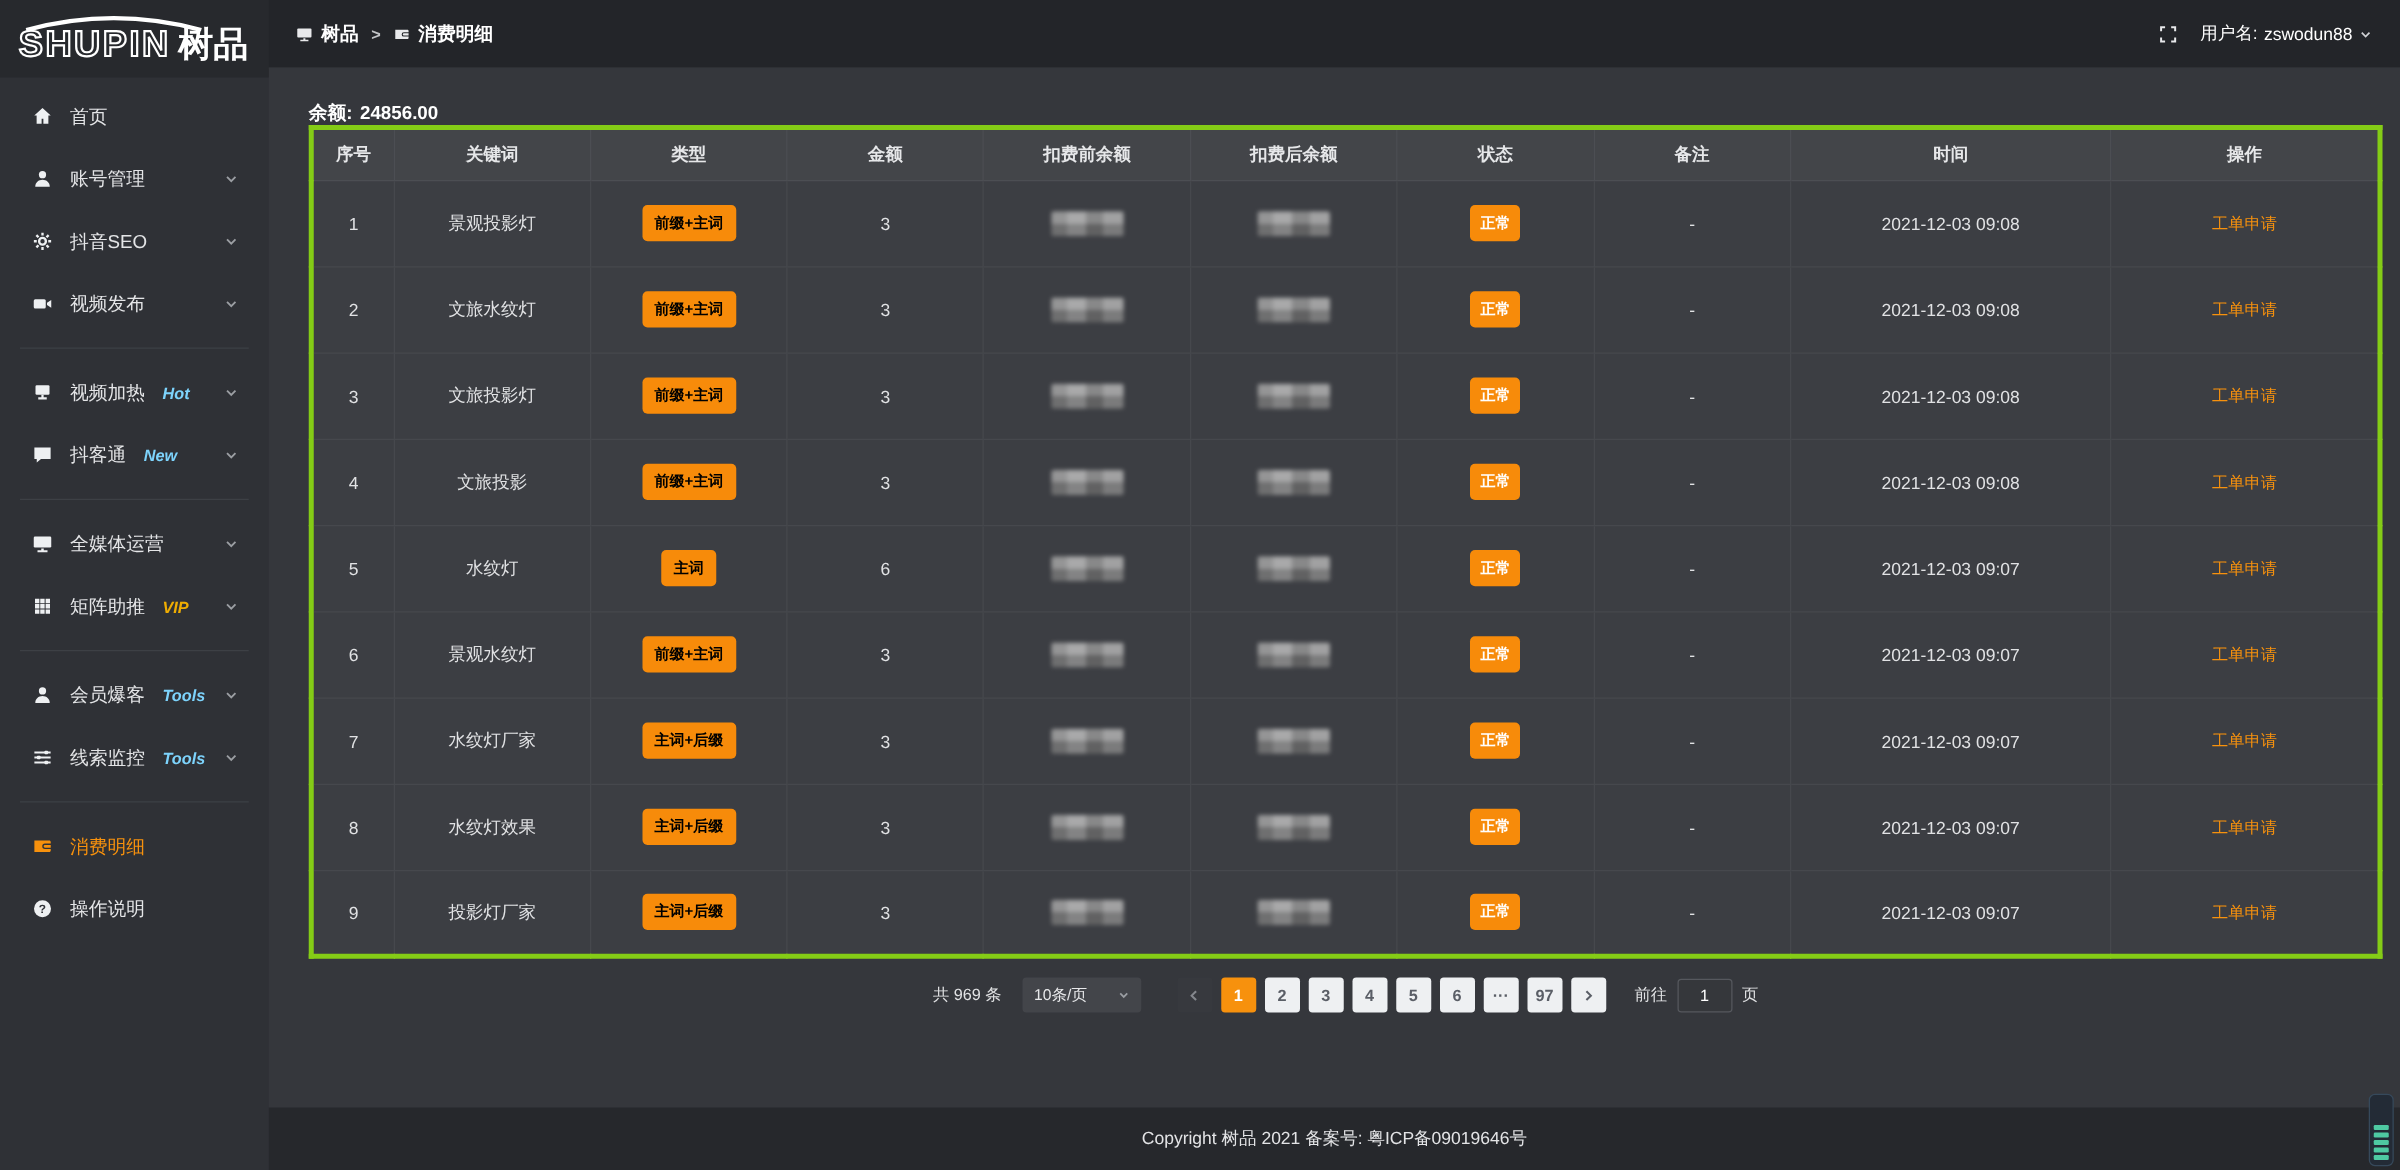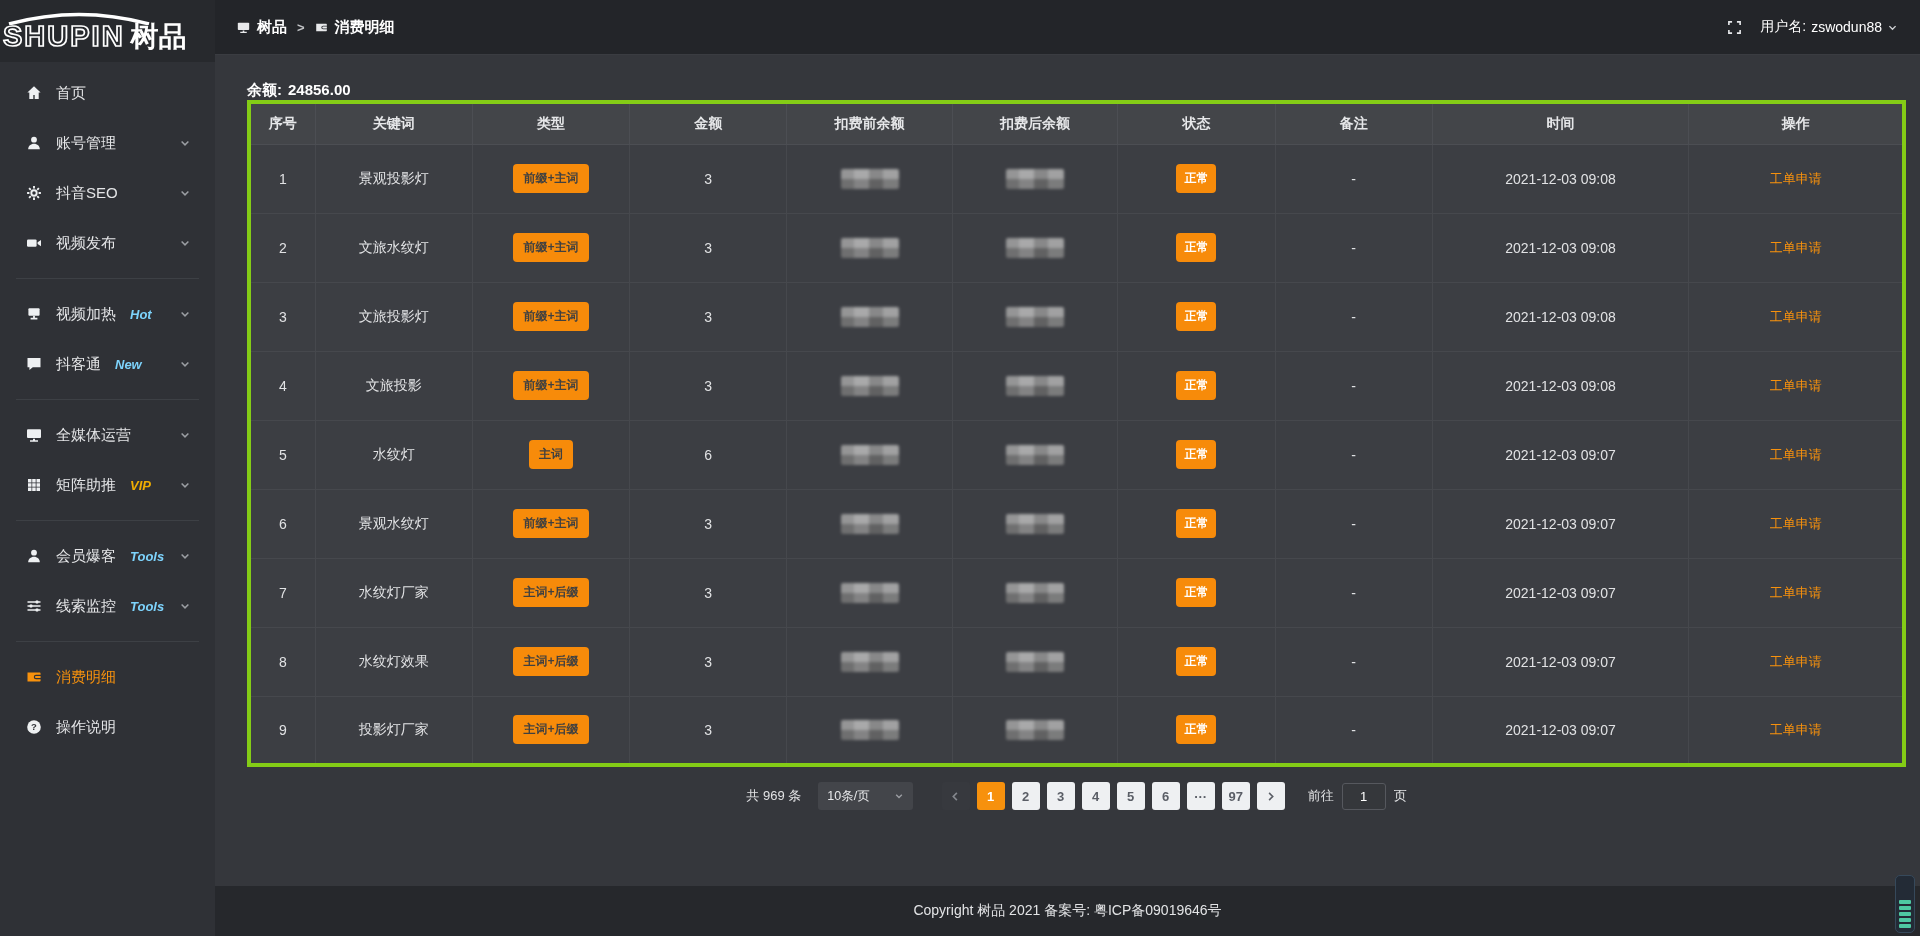--- a/index.html
+++ b/index.html
@@ -2,21 +2,21 @@
 <html><head>
 <meta charset="utf-8">
 <style>
   * { margin:0; padding:0; box-sizing:border-box; }
   html,body { width:1920px; height:936px; overflow:hidden;
     font-family:"Liberation Sans","DejaVu Sans",sans-serif; background:#35373c; }
   .app { display:flex; width:100%; height:100%; }
 
   
   .sidebar { width:215px; flex-shrink:0; background:#2f3136; display:flex; flex-direction:column; }
-  .logo { height:62px; background:#27292d; display:flex; align-items:center; padding-left:3px; }
+  .logo { height:62px; background:#27292d; display:flex; align-items:center; padding-left:15px; }
   .logo-inner { display:flex; flex-direction:column; }
   .logo-arc { margin-left:2px; margin-bottom:-3px; }
   .logo-row { display:flex; align-items:baseline; }
   .logo-en { font-size:29px; font-weight:800; letter-spacing:2px; color:transparent;
     -webkit-text-stroke:1.7px #fff; line-height:1; }
   .logo-cn { font-size:28px; font-weight:800; color:#fff; margin-left:6px; line-height:1; }
   .nav { padding-top:6px; }
   .menu-item { height:50px; display:flex; align-items:center; padding:0 24px;
     color:#e4e5e7; font-size:15px; cursor:pointer; }
   .mi { width:19px; display:flex; justify-content:center; align-items:center; color:#eef0f2; flex-shrink:0; }
@@ -44,22 +44,22 @@
   .balance { color:#fff; font-weight:bold; font-size:15px; }
   .balance .val { margin-left:6px; }
 
   
   table.data-table { width:100%; border-collapse:collapse; table-layout:fixed;
     background:#3c3e43; border:4px solid #84cc16; }
   .data-table th { height:42px; font-size:14px; font-weight:bold; color:#e6e7e9;
     background:#434549; border:1px solid #4c4e53; }
   .data-table td { height:69px; text-align:center; vertical-align:middle; font-size:14px;
     color:#e1e2e4; border:1px solid #46484d; }
-  .type-badge { display:inline-block; background:#f78b0a; color:#404040; font-size:12px;
-    font-weight:bold; padding:6px 10px; border-radius:4px; white-space:nowrap;font-family:Liberation Mono, monospace; }
+  .type-badge { display:inline-block; background:#f78b0a; color:#000000; font-size:12px;
+    font-weight:bold; padding:6px 10px; border-radius:4px; white-space:nowrap; }
   .status-badge { display:inline-block; background:#f78b0a; color:#fff; font-size:12px;
     font-weight:bold; padding:6px 8px; border-radius:4px; }
   .blur-block { display:inline-block; width:58px; height:20px; border-radius:2px;
     filter:blur(1.7px); opacity:.85; vertical-align:middle;
     background:
       linear-gradient(180deg, rgba(255,255,255,.20) 0 50%, rgba(0,0,0,.16) 50% 100%),
       linear-gradient(90deg, #8f8f8f 0 22%, #ababab 22% 48%, #7c7c7c 48% 72%, #a0a0a0 72% 100%); }
   .note-dash { color:#b9bbbe; }
   .action-link { color:#f7910d; font-size:13px; cursor:pointer; white-space:nowrap; }
 

